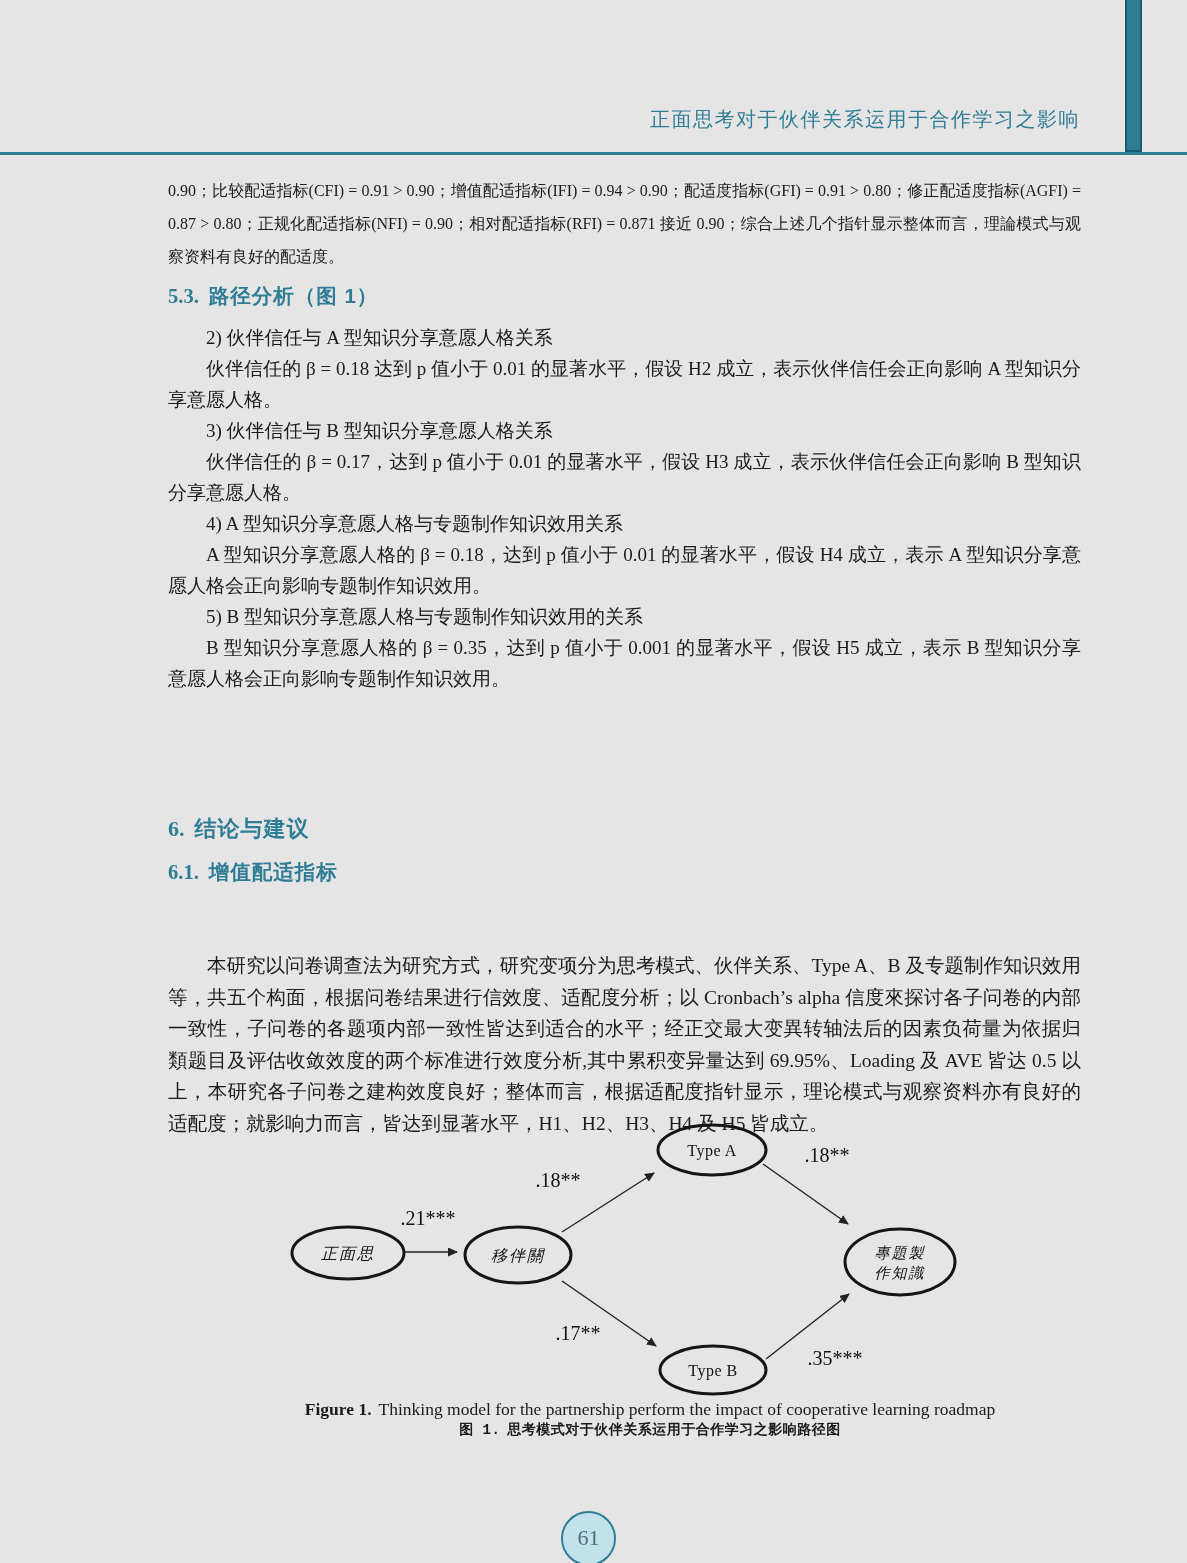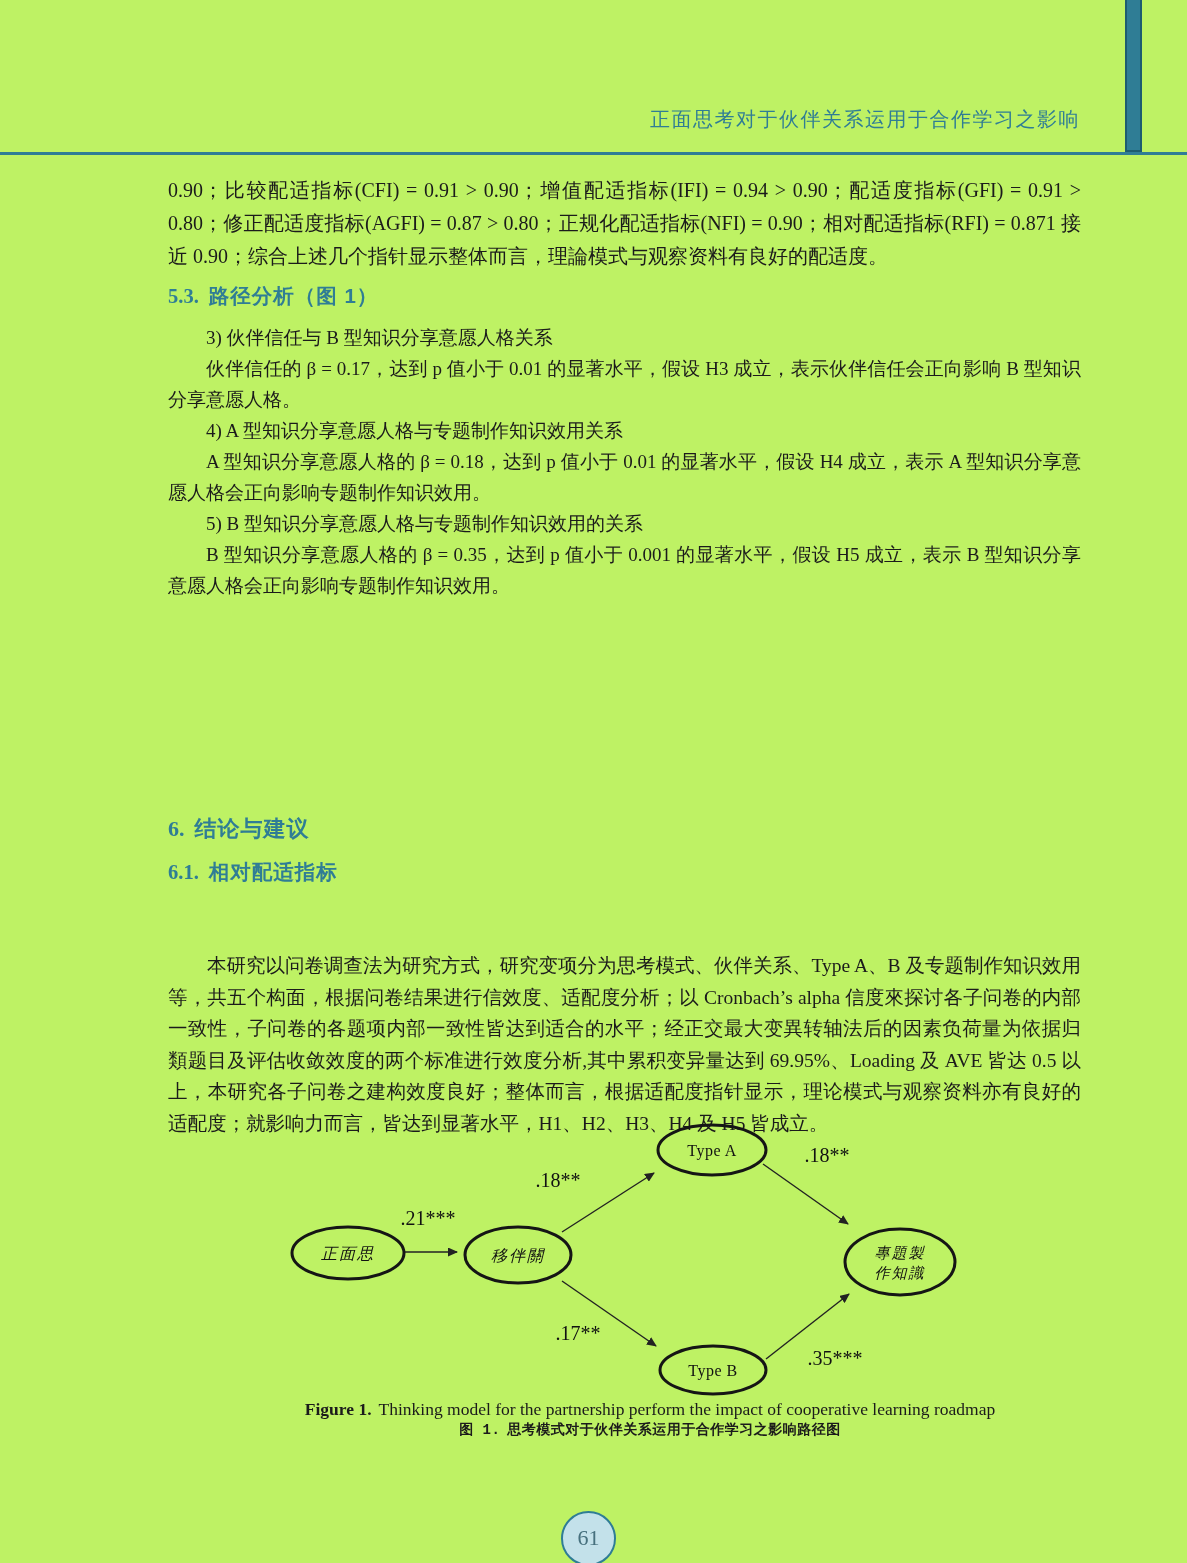--- a/index.html
+++ b/index.html
@@ -3,37 +3,37 @@
 <meta charset="utf-8">
 <style>
   :root{
     --accent:#2f7d95;
     --circle-fill:#c3e1ea;
     --circle-text:#46707e;
   }
   *{margin:0;padding:0;box-sizing:border-box;}
   html,body{background:#ffffff;}
   .page{
-    position:relative;width:1187px;height:1563px;background:#bef264;
+    position:relative;width:1187px;height:1563px;background:#e5e5e5;
     font-family:"Liberation Serif","DejaVu Serif",serif;color:#1b1b1b;
     overflow:hidden;
   }
   .accent-bar{
     position:absolute;left:1125px;top:0;width:17px;height:152px;
     background:var(--accent);border:2px solid #1d5c70;border-top:none;
   }
   .running-head{
     position:absolute;top:106px;right:107px;color:var(--accent);
     font-family:"Liberation Sans","DejaVu Sans",sans-serif;
     font-size:20px;letter-spacing:1.5px;white-space:nowrap;
   }
   .header-rule{position:absolute;top:152px;left:0;width:1187px;height:3px;background:var(--accent);}
 
   .para{position:absolute;left:168px;width:913px;text-align:justify;}
-  #intro{top:174px;font-size:20px;line-height:33px;}
+  #intro{top:174px;font-size:16px;line-height:33px;}
   #p61{top:950px;font-size:19.5px;line-height:31.5px;}
   .first-indent{text-indent:2em;}
 
   .heading{position:absolute;left:168px;color:var(--accent);font-weight:bold;white-space:nowrap;}
   .heading .num{font-family:"Liberation Serif","DejaVu Serif",serif;margin-right:10px;}
   .heading .ttl{font-family:"Liberation Sans","DejaVu Sans",sans-serif;letter-spacing:1px;}
   #h53{top:282px;font-size:20.5px;}
   #h6{top:814px;font-size:22px;}
   #h61{top:858px;font-size:20.5px;}
 
@@ -67,36 +67,40 @@
   <div class="accent-bar"></div>
   <div class="running-head">正面思考对于伙伴关系运用于合作学习之影响</div>
   <div class="header-rule"></div>
 
   <p id="intro" class="para">0.90；比较配适指标(CFI) = 0.91 &gt; 0.90；增值配适指标(IFI) = 0.94 &gt; 0.90；配适度指标(GFI) = 0.91 &gt; 0.80；修正配适度指标(AGFI) = 0.87 &gt; 0.80；正规化配适指标(NFI) = 0.90；相对配适指标(RFI) = 0.871 接近 0.90；综合上述几个指针显示整体而言，理論模式与观察资料有良好的配适度。</p>
 
   <div id="h53" class="heading"><span class="num">5.3.</span><span class="ttl">路径分析（图 1）</span></div>
 
   <div id="items">
     <div class="item">
+      <p class="item-label">2) 伙伴信任与 A 型知识分享意愿人格关系</p>
+      <p class="item-body">伙伴信任的 β = 0.18 达到 p 值小于 0.01 的显著水平，假设 H2 成立，表示伙伴信任会正向影响 A 型知识分享意愿人格。</p>
+    </div>
+    <div class="item">
       <p class="item-label">3) 伙伴信任与 B 型知识分享意愿人格关系</p>
       <p class="item-body">伙伴信任的 β = 0.17，达到 p 值小于 0.01 的显著水平，假设 H3 成立，表示伙伴信任会正向影响 B 型知识分享意愿人格。</p>
     </div>
     <div class="item">
       <p class="item-label">4) A 型知识分享意愿人格与专题制作知识效用关系</p>
       <p class="item-body">A 型知识分享意愿人格的 β = 0.18，达到 p 值小于 0.01 的显著水平，假设 H4 成立，表示 A 型知识分享意愿人格会正向影响专题制作知识效用。</p>
     </div>
     <div class="item">
       <p class="item-label">5) B 型知识分享意愿人格与专题制作知识效用的关系</p>
       <p class="item-body">B 型知识分享意愿人格的 β = 0.35，达到 p 值小于 0.001 的显著水平，假设 H5 成立，表示 B 型知识分享意愿人格会正向影响专题制作知识效用。</p>
     </div>
   </div>
 
   <div id="h6" class="heading"><span class="num">6.</span><span class="ttl">结论与建议</span></div>
 
-  <div id="h61" class="heading"><span class="num">6.1.</span><span class="ttl">相对配适指标</span></div>
+  <div id="h61" class="heading"><span class="num">6.1.</span><span class="ttl">增值配适指标</span></div>
 
   <p id="p61" class="para first-indent">本研究以问卷调查法为研究方式，研究变项分为思考模式、伙伴关系、Type A、B 及专题制作知识效用等，共五个构面，根据问卷结果进行信效度、适配度分析；以 Cronbach’s alpha 信度來探讨各子问卷的内部一致性，子问卷的各题项内部一致性皆达到适合的水平；经正交最大变異转轴法后的因素负荷量为依据归類题目及评估收敛效度的两个标准进行效度分析,其中累积变异量达到 69.95%、Loading 及 AVE 皆达 0.5 以上，本研究各子问卷之建构效度良好；整体而言，根据适配度指针显示，理论模式与观察资料亦有良好的适配度；就影响力而言，皆达到显著水平，H1、H2、H3、H4 及 H5 皆成立。</p>
 
   <svg id="figure" width="680" height="285" viewBox="0 0 680 285" xmlns="http://www.w3.org/2000/svg">
     <defs>
       <marker id="arrowhead" markerWidth="11" markerHeight="9" refX="9" refY="4.5" orient="auto" markerUnits="userSpaceOnUse">
         <path d="M0,0 L10,4.5 L0,9 z" fill="#222"></path>
       </marker>
     </defs>
 

